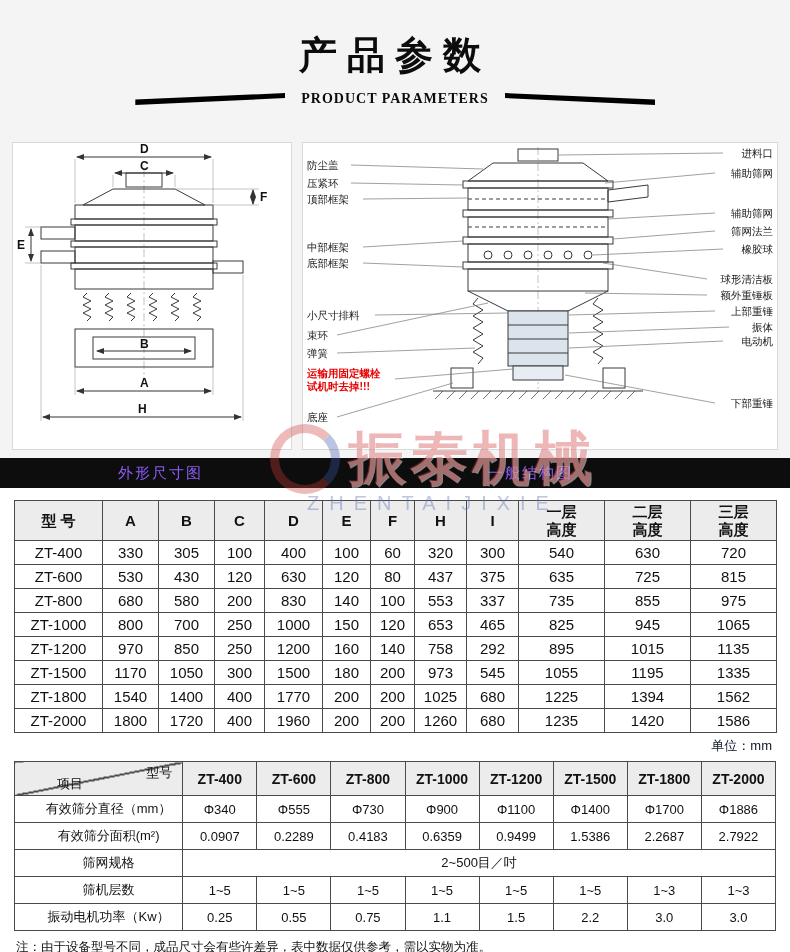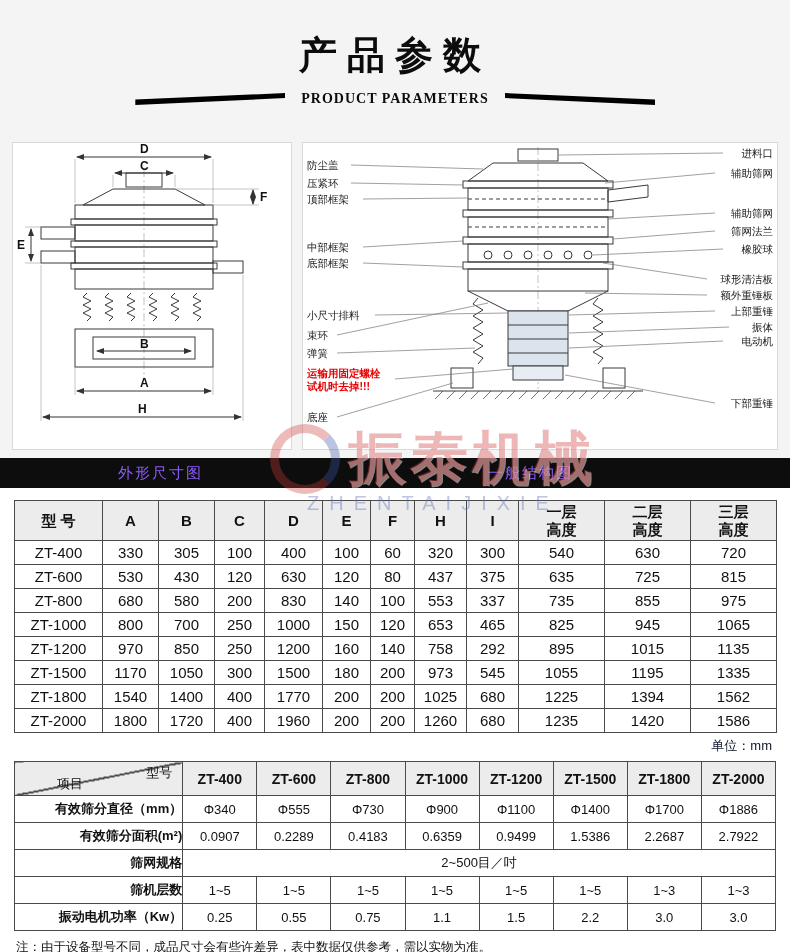--- a/index.html
+++ b/index.html
@@ -53,21 +53,21 @@
   #dim-table thead th { background:#ececec; font-weight:bold; white-space:pre-line; line-height:1.15; height:40px; }
   #dim-table tbody th { font-weight:normal; }
   #dim-table tbody td, #dim-table tbody th { height:24px; }
 
   .unit-note { text-align:right; font-size:13px; padding:4px 4px 6px 0; color:#0f172a; }
 
   #spec-table th, #spec-table td {
     border:1px solid #4a4a4a; text-align:center; font-size:13px; padding:4px 0; background:#fff;
   }
   #spec-table thead th { background:#ececec; font-weight:bold; font-size:14px; height:34px; }
-  #spec-table tbody th { text-align:right; padding-left:20px; font-weight:bold; }
+  #spec-table tbody th { text-align:center; padding-left:20px; font-weight:normal; }
   #spec-table .corner { position:relative; padding:0;
     background-color:#ececec;
     background-image:linear-gradient(to bottom right, transparent calc(50% - 1px), #4a4a4a calc(50% - 1px), #4a4a4a calc(50% + 1px), transparent calc(50% + 1px));
   }
   #spec-table .corner .c-top { position:absolute; top:2px; right:10px; font-size:13px; font-weight:normal; }
   #spec-table .corner .c-bottom { position:absolute; bottom:2px; left:10px; font-size:13px; font-weight:normal;margin-left:32px; }
 
   .footnote { font-size:12.5px; padding:8px 2px 0 2px; color:#111; }
 </style>
 </head>

